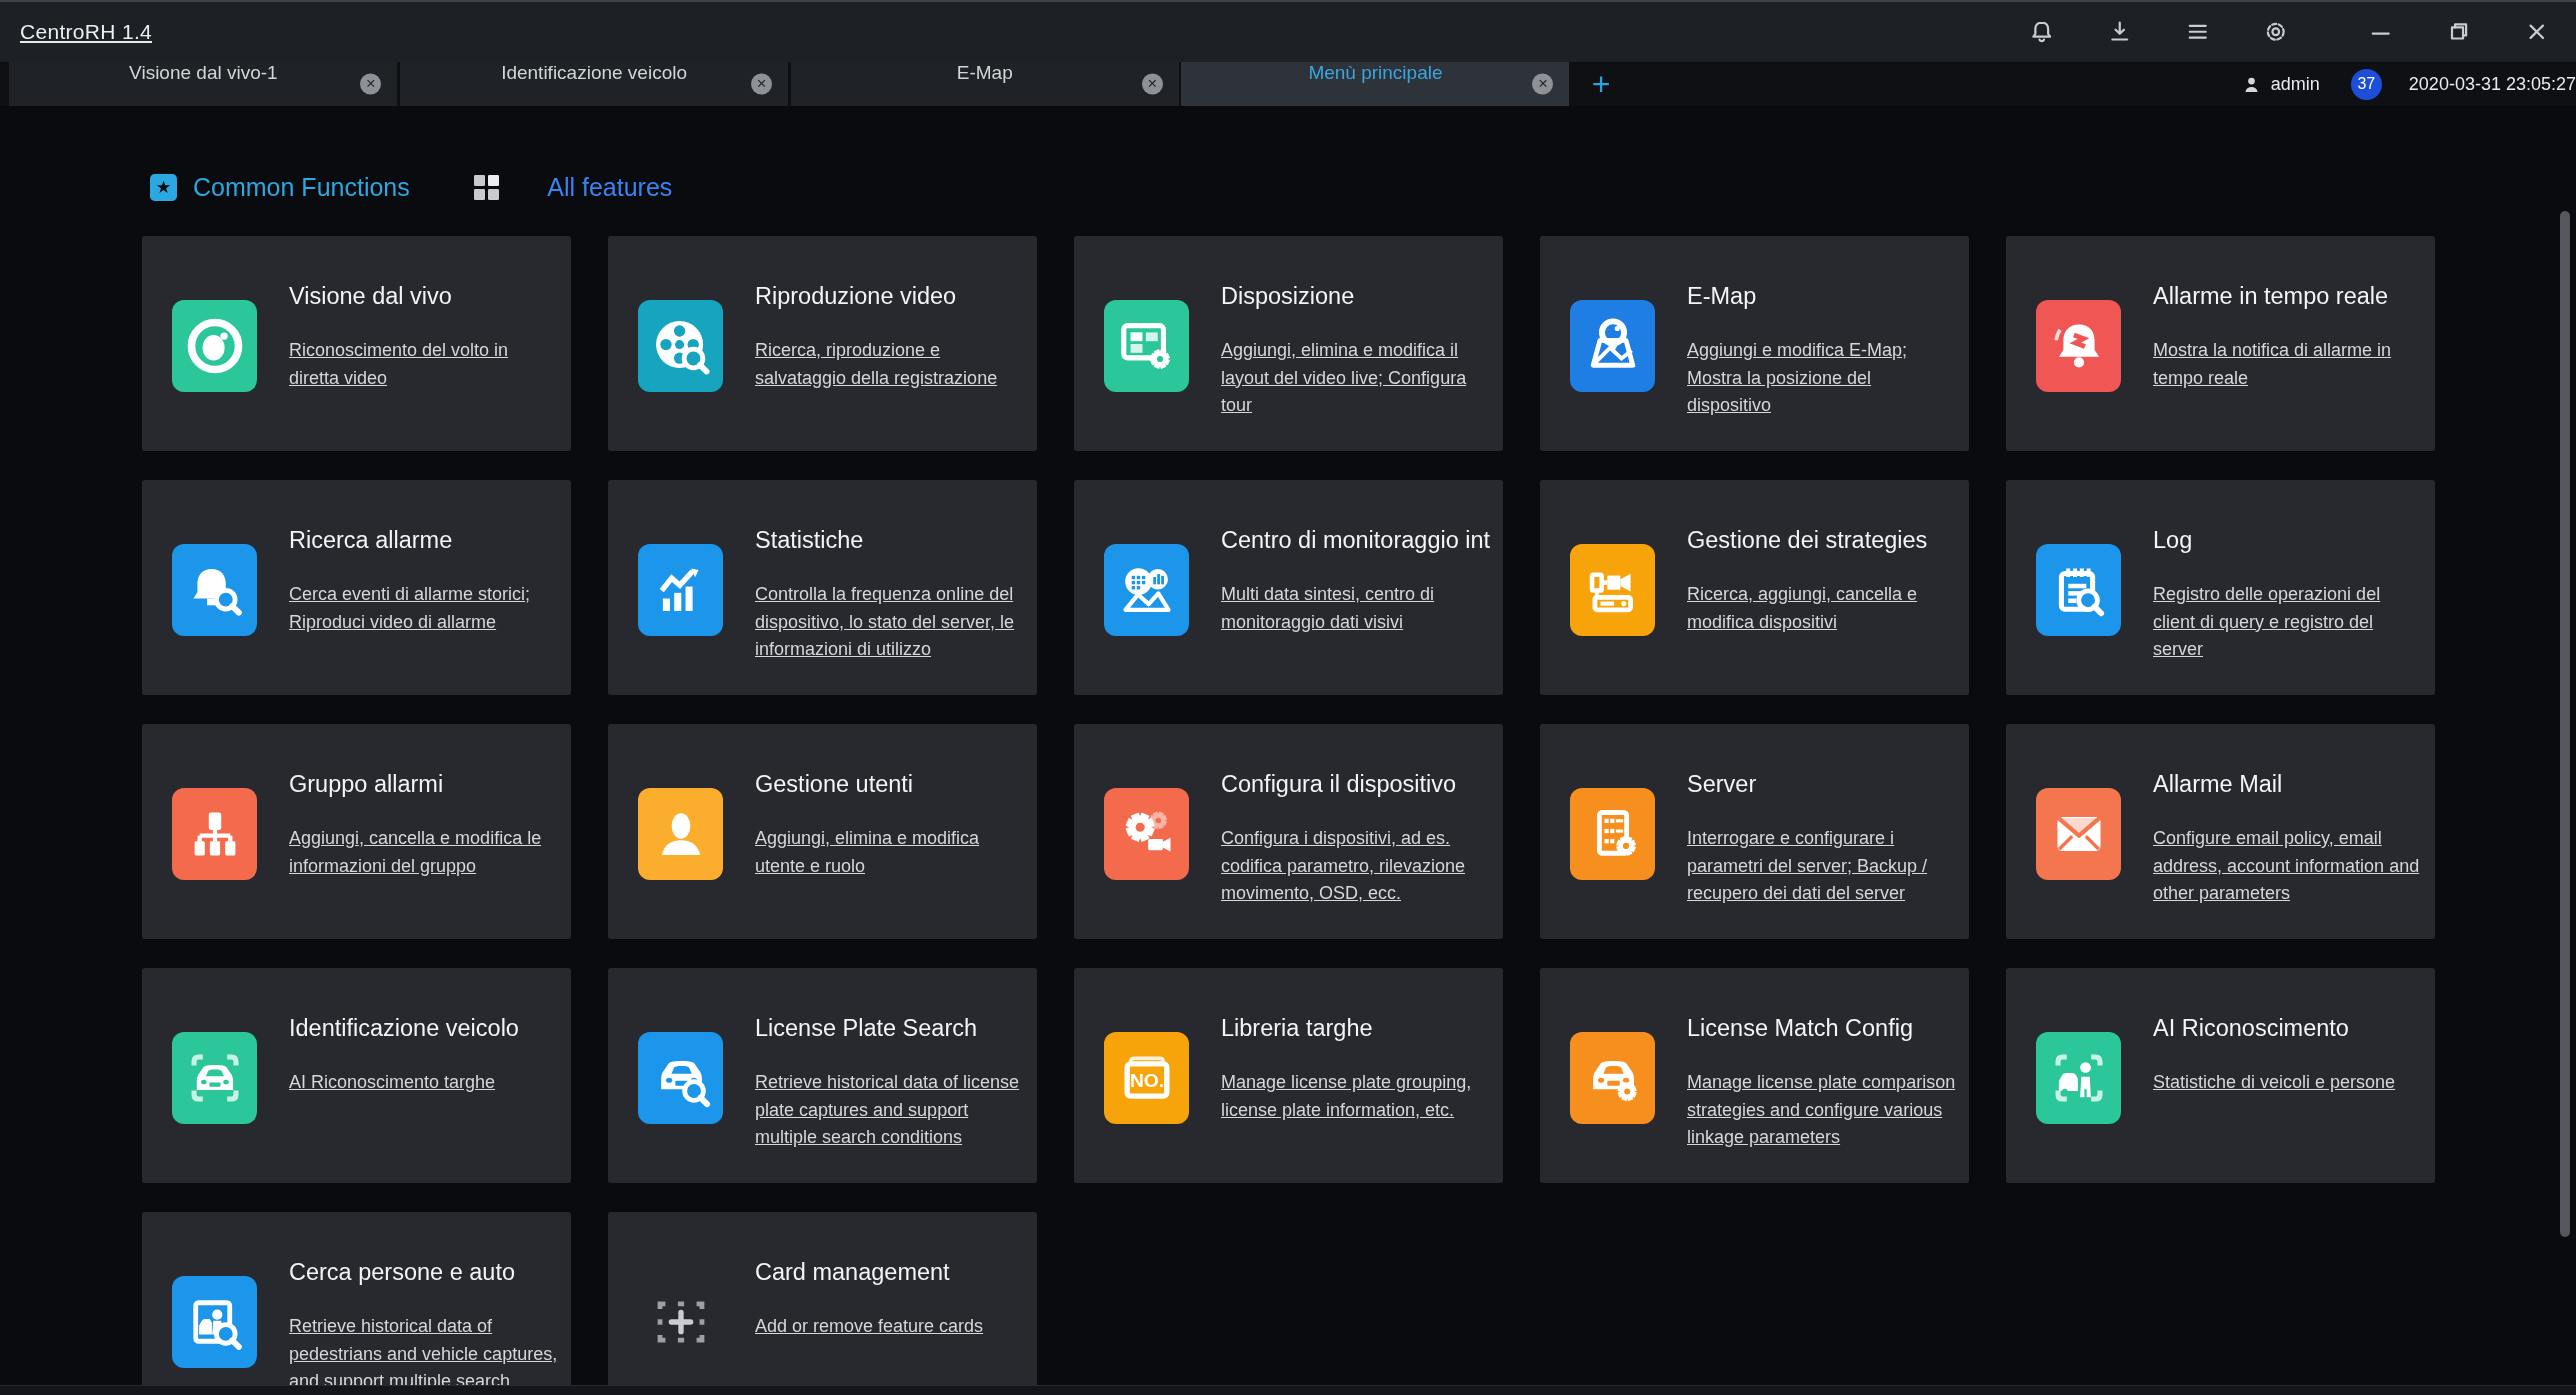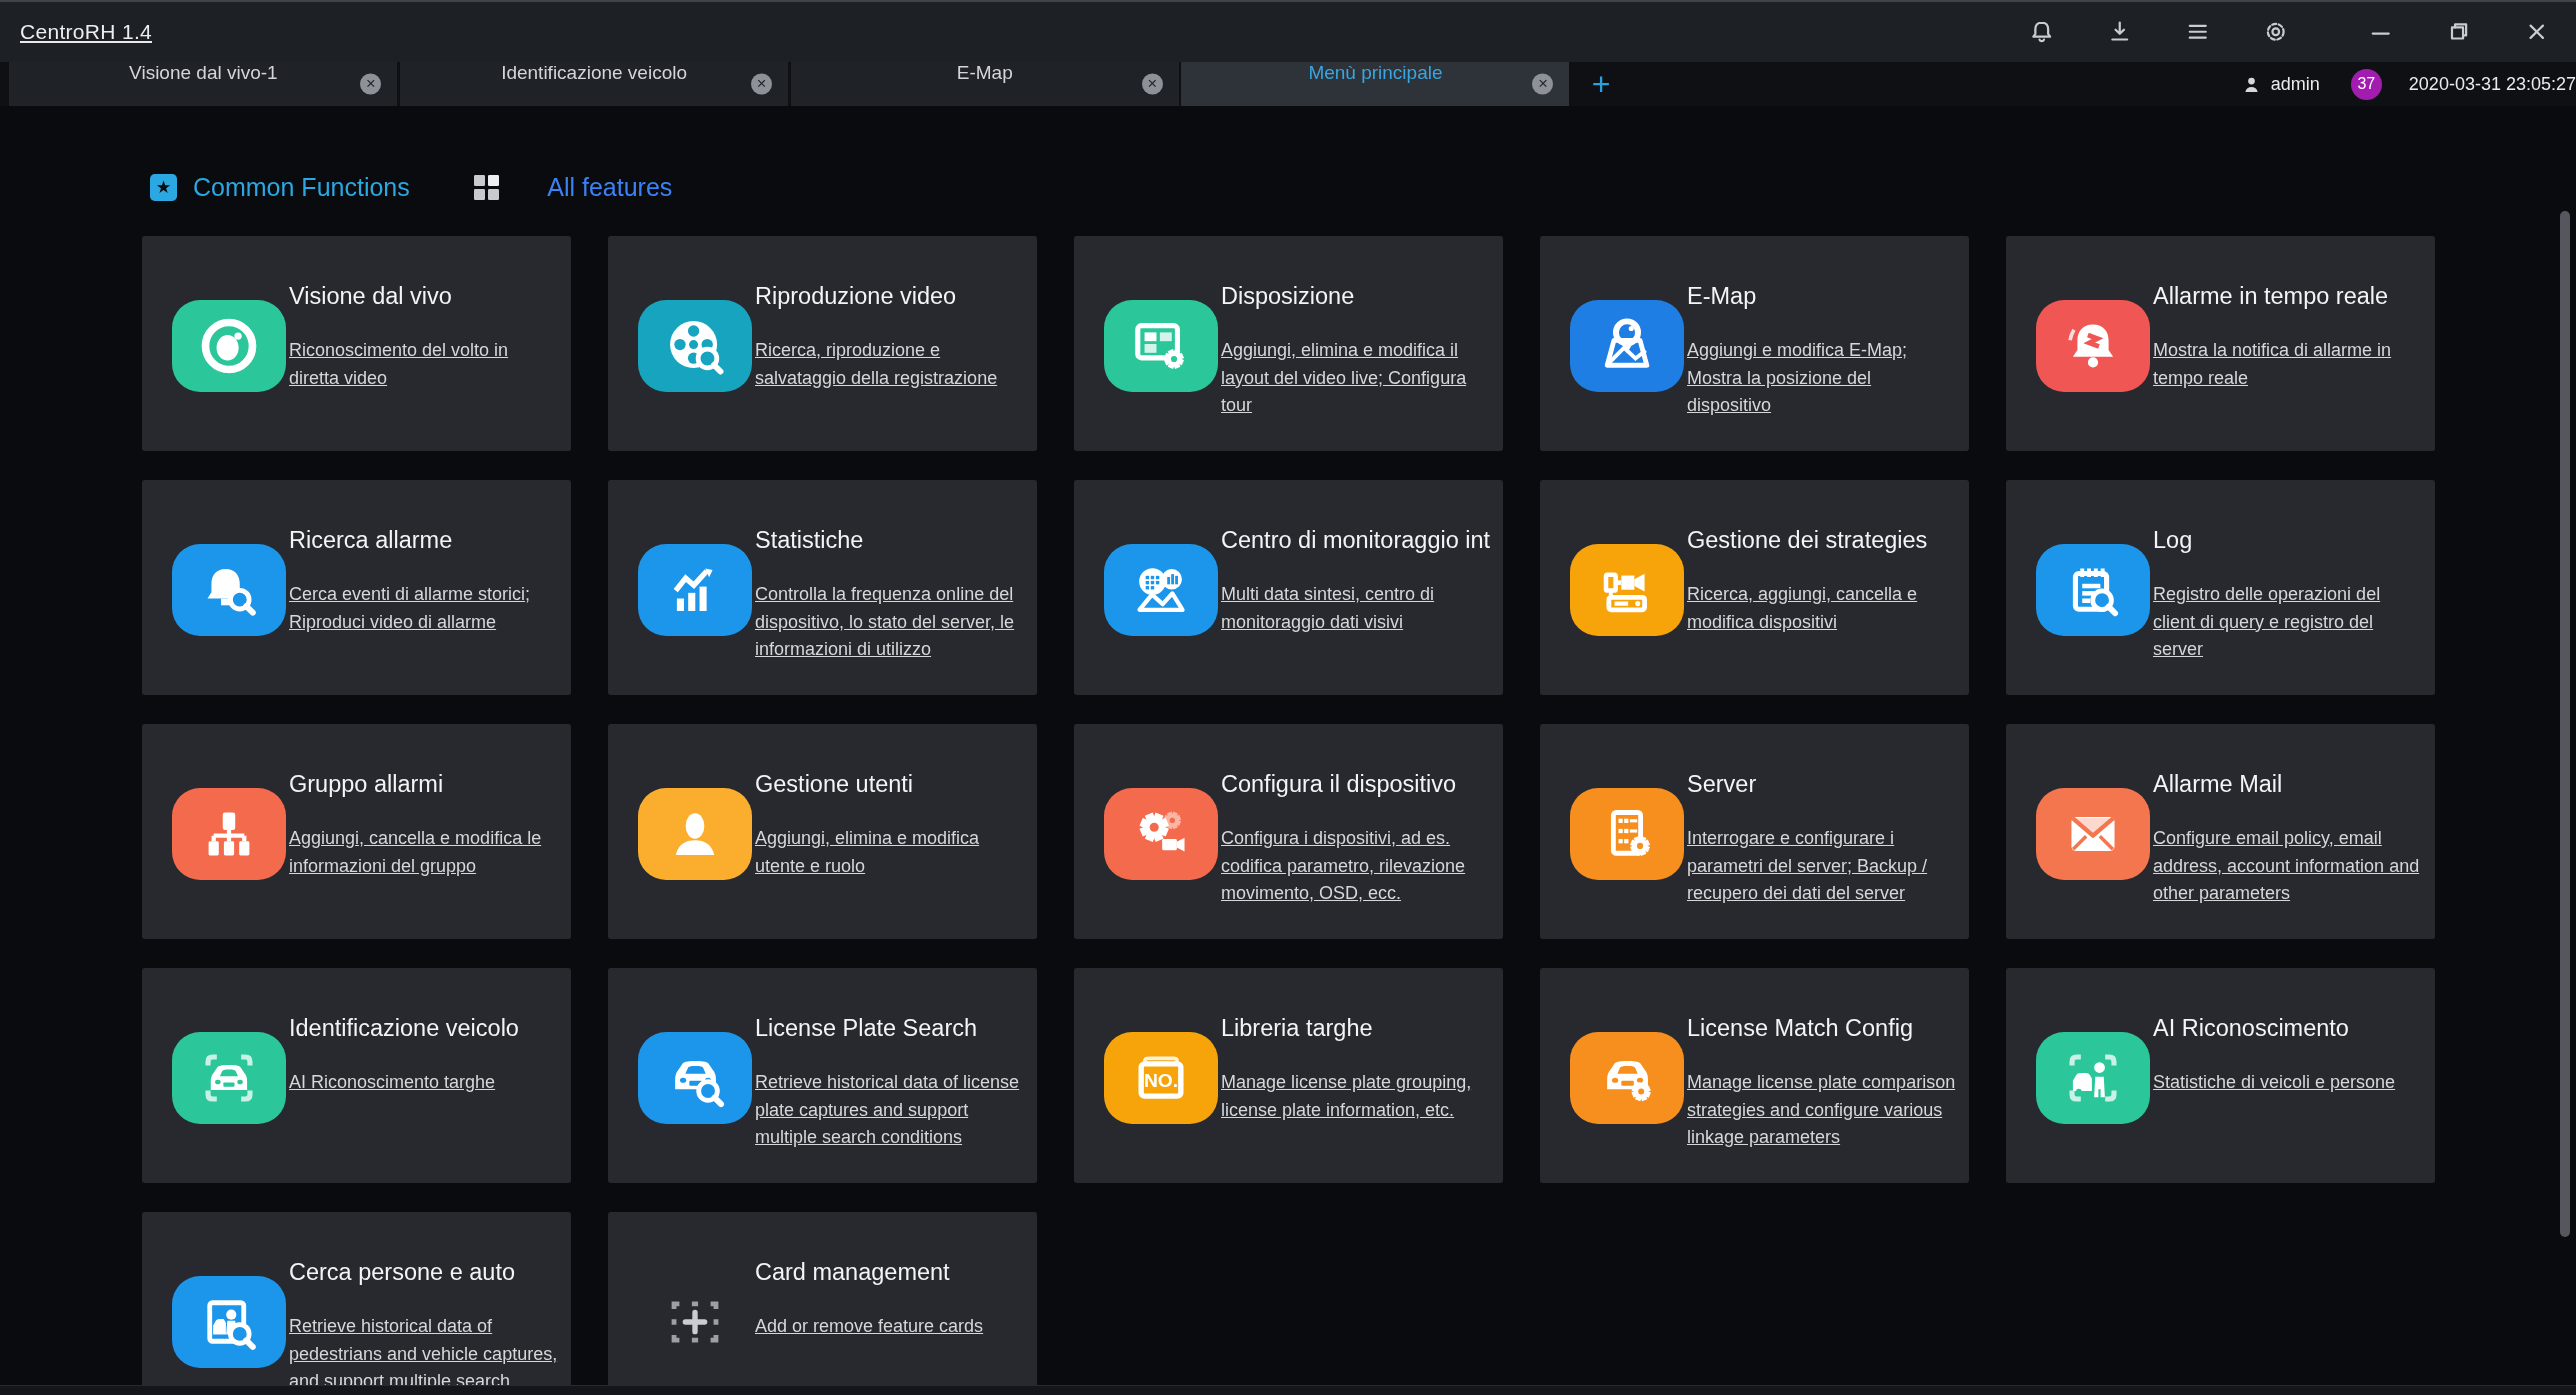--- a/index.html
+++ b/index.html
@@ -19,37 +19,37 @@
        position:relative;font-size:19px;color:#d3d5d8;flex:none;}
   .tab.active{background:#2e3239;color:#3aa5e1;}
   .tab-close{position:absolute;right:16px;top:50%;transform:translateY(-50%);width:21px;height:21px;border-radius:50%;
              background:#8e9298;color:#23252a;display:flex;align-items:center;justify-content:center;
              font-size:12.7px;font-weight:bold;line-height:1;}
   .newtab{width:58px;display:flex;align-items:center;justify-content:center;color:#2aa2de;font-size:32px;font-weight:300;flex:none;}
   #tab-left-pad{width:9.4px;flex:none;}
   #tab-userinfo{margin-left:auto;display:flex;align-items:center;font-size:18px;color:#e8eaec;flex:none;}
   #user-icon{width:23px;height:23px;margin-right:8px;}
   #user-name{margin-right:31px;}
-  .badge{width:31px;height:31px;border-radius:50%;background:#a21caf;color:#fff;display:flex;align-items:center;
+  .badge{width:31px;height:31px;border-radius:50%;background:#1d4ed8;color:#fff;display:flex;align-items:center;
          justify-content:center;font-size:16px;margin-right:27px;}
   
   #section-nav{position:absolute;top:173px;left:150px;display:flex;align-items:center;gap:64px;}
   .nav-item{display:flex;align-items:center;gap:16px;font-size:25px;cursor:default;}
   .nav-item.common{color:#2ba7e2;}
   .nav-item.all{color:#3b82f6;gap:48px;}
   .star-sq{width:27px;height:27px;border-radius:4.7px;background:#2ba7e2;display:flex;align-items:center;
            justify-content:center;font-size:17.4px;color:#0b0d10;}
   .grid-ic{width:25.5px;height:25.5px;display:grid;grid-template-columns:11.4px 11.4px;grid-template-rows:11.4px 11.4px;gap:2.7px;}
   .grid-ic span{background:#c7cacf;border-radius:1.3px;}
   .grid-ic span:nth-child(2){background:#eceef0;}
   
   #cards{position:absolute;left:142px;top:236px;display:grid;grid-template-columns:repeat(5,429px);
          column-gap:37px;row-gap:29px;grid-auto-rows:215px;}
   .card{position:relative;background:#27292e;border-radius:2.7px;cursor:default;}
-  .card-icon{position:absolute;left:30px;top:64px;width:114px;height:92px;border-radius:28px;
+  .card-icon{position:absolute;left:30px;top:64px;width:85px;height:92px;border-radius:12px;
              display:flex;align-items:center;justify-content:center;}
   .card-icon svg{width:68px;height:68px;}
   .card-title{position:absolute;left:147px;top:47px;font-size:23.5px;color:#f3f4f6;white-space:nowrap;
               overflow:hidden;max-width:274px;}
   .card-desc{position:absolute;left:147px;top:101px;width:272px;font-size:18px;line-height:27.5px;color:#d5d7d9;text-decoration:underline;}
   
   #bottom-strip{position:absolute;left:0;right:0;bottom:0;height:9.4px;background:#14161b;border-top:0.7px solid #272b31;}
   #scroll-thumb{position:absolute;right:6px;top:211px;width:10px;height:1026px;border-radius:5.4px;background:#54575d;}
 </style>
 </head>

